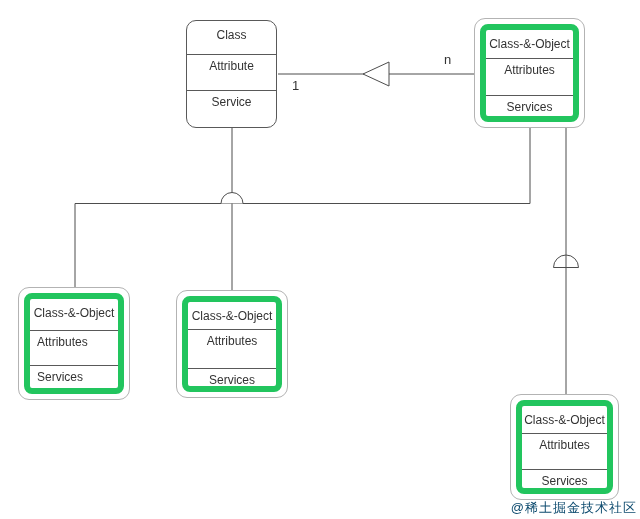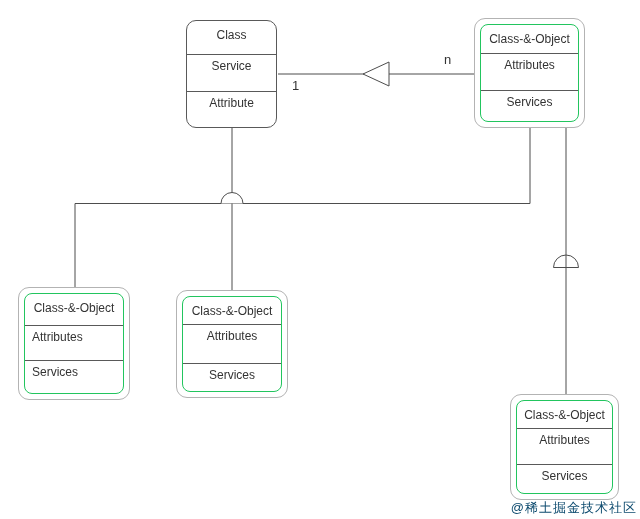--- a/index.html
+++ b/index.html
@@ -18,21 +18,21 @@
     position: absolute;
     box-sizing: border-box;
     border: 1px solid #b3b3b3;
     border-radius: 11px;
     background: #ffffff;
     padding: 5px;
   }
   .co-inner {
     box-sizing: border-box;
     height: 100%;
-    border: 1px solid #22c55e;
+    border: 6px solid #22c55e;
     border-radius: 8px;
     display: flex;
     flex-direction: column;
     overflow: hidden;
     background: #ffffff;
     justify-content: space-between;
   }
   
   .class-box {
     position: absolute;
@@ -96,22 +96,22 @@
       <line x1="530" y1="124" x2="530" y2="203.5"></line>
 
       <line x1="566" y1="127" x2="566" y2="395"></line>
 
       <path d="M 553.5 267.5 A 12.5 12.5 0 0 1 578.5 267.5 Z"></path>
     </g>
   </svg>
 
   <div class="class-box" style="left:186px; top:20px; width:91px; height:108px;">
     <div class="sec sec-title" style="height:33px;">Class</div>
+    <div class="sec" style="height:36px;">Attribute</div>
     <div class="sec grow">Service</div>
-    <div class="sec" style="height:36px;">Attribute</div>
   </div>
 
   <div class="co-box" style="left:474px; top:18px; width:111px; height:110px;">
     <div class="co-inner">
       <div class="sec sec-title" style="height:28px;">Class-&amp;-Object</div>
       <div class="sec" style="height:37px;">Attributes</div>
       <div class="sec grow">Services</div>
     </div>
   </div>
 

